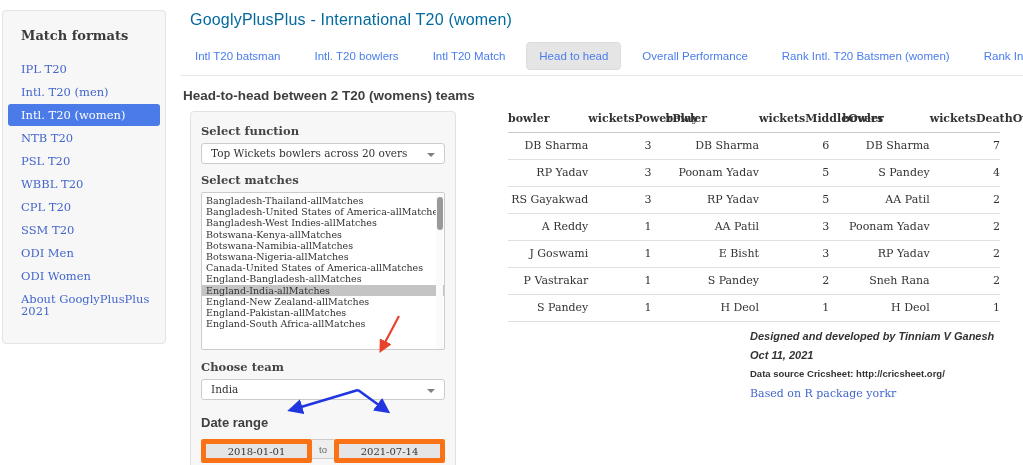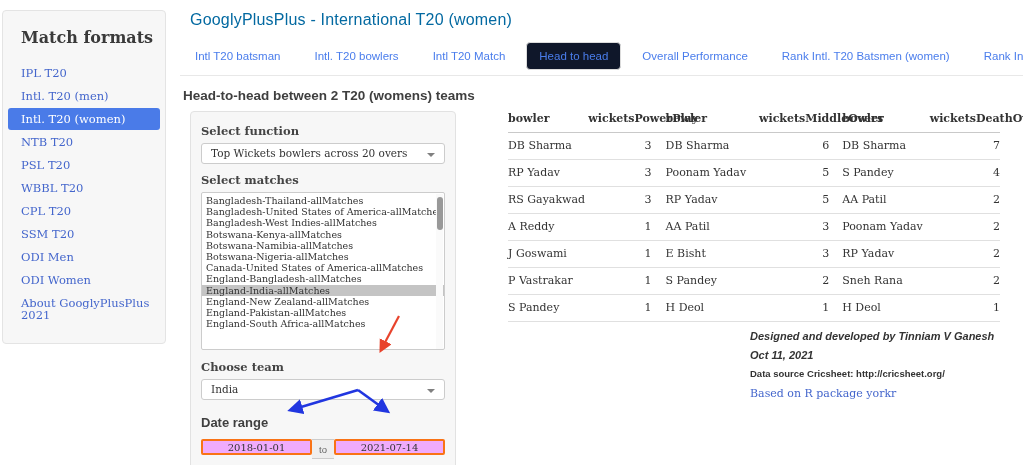--- a/index.html
+++ b/index.html
@@ -2,35 +2,35 @@
 <html><head>
 <meta charset="utf-8">
 <style>
   * { margin: 0; padding: 0; box-sizing: border-box; }
   html, body { width: 1023px; height: 465px; overflow: hidden; background: #fff;
     font-family: "Liberation Sans", sans-serif; }
 
   
   .sidebar { position: absolute; left: 2px; top: 10px; width: 164px; height: 334px;
     background: #f7f7f7; border: 1px solid #e4e4e4; border-radius: 4px; padding: 17px 0 0 0; }
-  .sidebar h3 { font-family: "DejaVu Serif", serif; font-size: 16px; font-weight: bold;
+  .sidebar h3 { font-family: "DejaVu Serif", serif; font-size: 13px; font-weight: bold;
     color: #3a3a3a; padding-left: 18px; margin-bottom: 15px; }
   .sidebar ul { list-style: none; }
   .sidebar li { font-family: "DejaVu Serif", serif; font-size: 11.5px; color: #4466cc;
     padding: 5px 6px 5px 18px; margin-bottom: 1px; cursor: pointer; line-height: 12px; }
   .sidebar li.active { background: #4a7be8; color: #ffffff; border-radius: 3px;
     margin: 0 5px 1px 5px; padding-left: 13px; }
 
   
   .app-title { position: absolute; left: 190px; top: 11px; font-size: 16px;
     color: #0369a1; letter-spacing: .2px; }
   .tabbar { position: absolute; left: 182px; top: 42px; display: flex; gap: 8px; align-items: center; }
   .tab { font-size: 11.5px; color: #4a7dec; padding: 7px 12px; border: 1px solid transparent;
     border-radius: 4px; cursor: pointer; white-space: nowrap; }
-  .tab.active { background: #0f172a; border-color: #dcdcdc; }
+  .tab.active { background: #e5e5e5; border-color: #dcdcdc; }
   .tab-divider { position: absolute; left: 180px; top: 75px; width: 843px; height: 0;
     border-top: 1px solid #e8e8e8; }
 
   .main-heading { position: absolute; left: 183px; top: 88px; font-size: 13.5px;
     font-weight: bold; color: #3f3f3f; }
 
   
   .form-card { position: absolute; left: 190px; top: 111px; width: 266px; height: 380px;
     background: #f7f7f7; border: 1px solid #e2e2e2; border-radius: 4px; padding: 9px 10px; }
   .ctl-label { font-family: "DejaVu Serif", serif; font-size: 11.5px; font-weight: bold;
@@ -45,33 +45,33 @@
     height: 158px; overflow: hidden; margin-bottom: 10px; padding-top: 2px; }
   .listbox .option { font-family: "DejaVu Serif", serif; font-size: 9.5px; color: #333;
     line-height: 11.2px; padding-left: 4px; white-space: nowrap; cursor: pointer; }
   .listbox .option.selected { background: #c4c4c4; }
   .lb-scrollbar { position: absolute; right: 1px; top: 1px; width: 7px; height: 156px;
     background: #fafafa; }
   .lb-thumb { position: absolute; right: 0; top: 3px; width: 6px; height: 33px;
     background: #999; border-radius: 3px; }
   .section-heading { font-size: 13px; font-weight: bold; color: #3f3f3f; }
   .date-row { display: flex; align-items: stretch; margin-top: 9px; height: 20px; }
-  .date-input { flex: 1; background: #f0abfc; border: 2px solid #f97316; border-radius: 2px;
+  .date-input { flex: 1; background: #e5e5e5; border: 5px solid #f97316; border-radius: 2px;
     font-family: "DejaVu Serif", serif; font-size: 10px; color: #333; text-align: center;
-    height: 16px; width: 106px; }
+    height: 24px; width: 106px; }
   .date-sep { width: 22px; background: #eee; border: 1px solid #ccc; border-left: none;
     border-right: none; font-size: 9.5px; color: #666; text-align: center; line-height: 19px; }
 
   
   .results { position: absolute; left: 508px; top: 106px; }
   .results table { border-collapse: collapse; table-layout: fixed; width: 492px;
     font-family: "DejaVu Serif", serif; font-size: 11px; color: #333; }
   .results th { font-weight: bold; text-align: left; padding: 6px 0 7px 0;
     border-bottom: 1px solid #c9c9c9; }
-  .results td { padding: 6px 0 7px 0; border-bottom: 1px solid #e0e0e0; }
+  .results td { padding: 6px 0 7px 0; border-bottom: 1px solid #e0e0e0; text-align: right; }
   .results .num { text-align: right; }
   .results .c1 { width: 80px; } .results .c2 { width: 63px; }
   .results .c3 { width: 107px; padding-left: 14px; } .results .c4 { width: 70px; }
   .results .c5 { width: 100px; padding-left: 13px; } .results .c6 { width: 70px; }
 
   
   .footer { position: absolute; left: 750px; top: 330px; }
   .footer .credit { font-size: 11px; font-weight: bold; font-style: italic; color: #333;
     margin-bottom: 7px; }
   .footer .source { font-size: 9.5px; font-weight: bold; color: #333; margin-bottom: 8px; }

